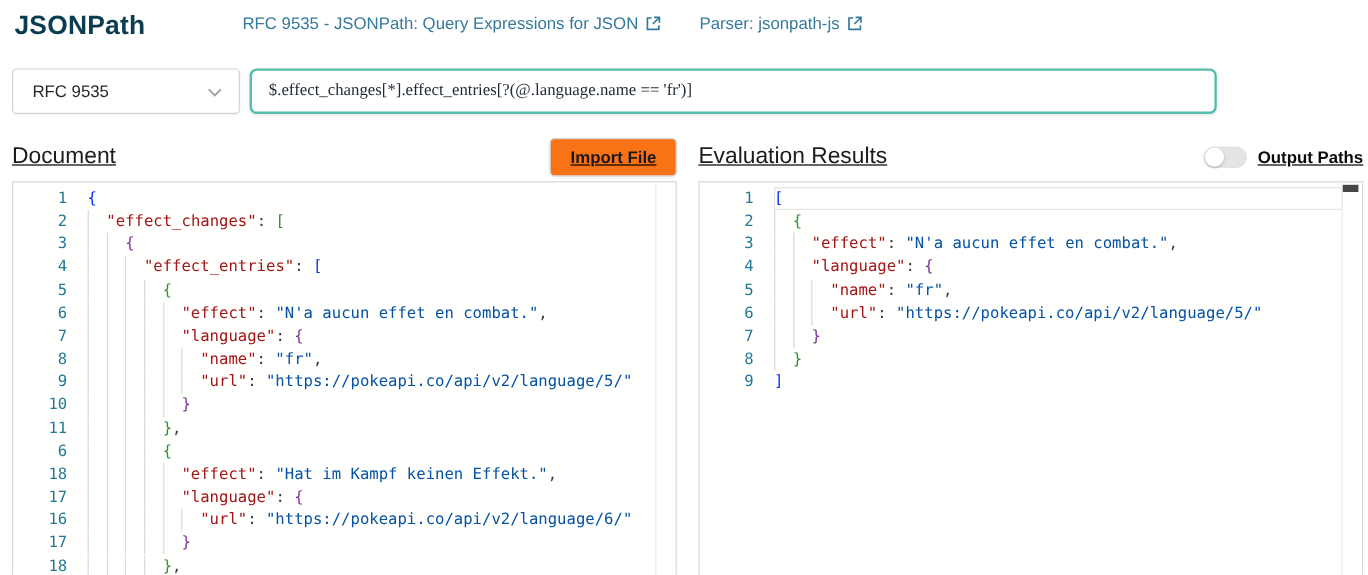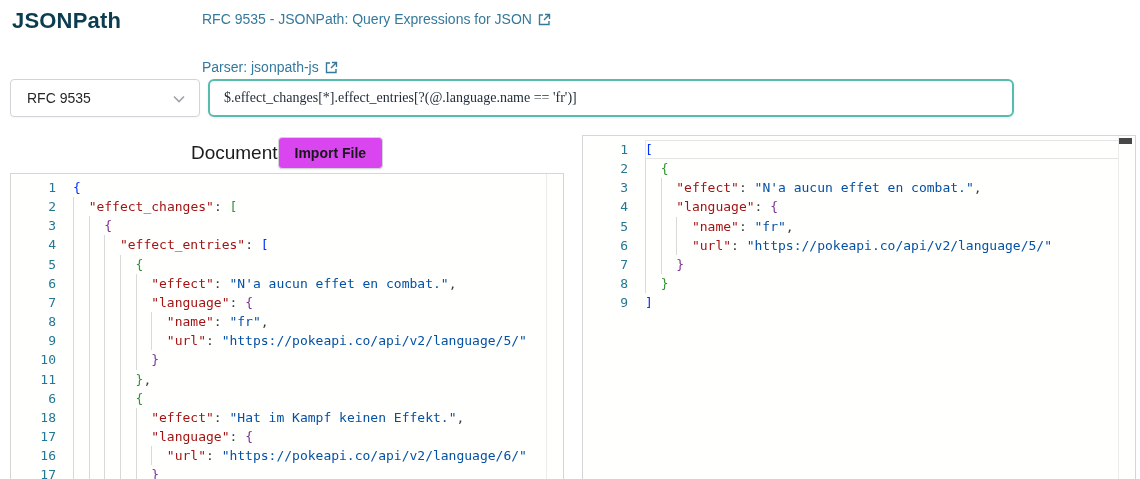--- a/index.html
+++ b/index.html
@@ -4,42 +4,42 @@
 <style>
   * { margin:0; padding:0; box-sizing:border-box; }
   html,body { width:1140px; height:479px; overflow:hidden; background:#fff;
     font-family:"Liberation Sans", sans-serif; }
   .app { width:1020px; height:479px; padding:8px 4px 0 10px; position:relative; }
 
   
   .topbar { display:flex; align-items:flex-start; }
   .title { flex:0 0 190px; font-size:22px; font-weight:700; color:var(--title-color);
     letter-spacing:.2px; margin-left:2px; }
-  .toplinks { display:flex; gap:32px; padding-top:3px;flex-direction:column; }
+  .toplinks { display:flex; gap:32px; padding-top:3px; }
   .toplink { display:flex; align-items:center; gap:6px; color:var(--link-color);
     font-size:14px; text-decoration:none; cursor:pointer; }
   .ext-icon { width:13px; height:13px; display:inline-block; }
 
   
-  .query-row { display:flex; margin-top:4px; gap:8px;align-items:flex-end; }
+  .query-row { display:flex; margin-top:23px; gap:8px;align-items:flex-end; }
   .spec-select { flex:0 0 190px; height:38px; border:1px solid #d4d4d8; border-radius:4px;
     background:#fff; display:flex; align-items:center; justify-content:space-between;
     padding:0 14px 0 16px; font-size:14px; color:#27272a; cursor:pointer;
     box-shadow:0 1px 2px rgba(0,0,0,.04); }
   .query-input { flex:1; height:38px; border:2px solid var(--accent-color); border-radius:6px;
     padding:0 14px; font-size:14px; color:#1f2937; font-family:Liberation Serif, serif;
     outline:none; box-shadow:0 1px 3px rgba(0,0,0,.08); margin-right:2px; }
 
   
   .panels { display:flex; gap:18px; margin-top:18px; }
   .panel { flex:0 0 554px; width:554px; }
-  .panel-head { height:35px; display:flex; align-items:center; justify-content:center;
-    margin-bottom:3px; }
+  .panel-head { height:35px; display:flex; align-items:center; justify-content:space-between;
+    margin-bottom:3px;text-decoration:underline; }
   .panel-head h2 { font-size:19px; font-weight:400; color:#1c1c1e; }
-  .import-btn { background:#d946ef; border:1px solid #d4d4d8; border-radius:4px;
+  .import-btn { background:#f97316; border:1px solid #d4d4d8; border-radius:4px;
     font-family:"Liberation Sans",sans-serif; font-size:14px; font-weight:700; color:#18181b;
     padding:7px 16px; cursor:pointer; box-shadow:0 1px 2px rgba(0,0,0,.06); }
   .toggle-wrap { display:flex; align-items:center; gap:9px; }
   .toggle { width:36px; height:18px; border-radius:9px; background:#e4e4e7; position:relative;
     cursor:pointer; }
   .toggle .knob { width:16px; height:16px; border-radius:50%; background:#fff;
     position:absolute; top:1px; left:1px; box-shadow:0 1px 2px rgba(0,0,0,.25); }
   .toggle-label { font-size:14px; font-weight:700; color:#0a0a0a; }
 
   
@@ -128,20 +128,29 @@
           <div class="line"><span class="ln">18</span><span class="code"><span class="guide"></span><span class="guide"></span><span class="guide"></span><span class="guide"></span><span class="guide"></span><span class="tk-key">"effect"</span><span class="tk-p">: </span><span class="tk-str">"Hat im Kampf keinen Effekt."</span><span class="tk-p">,</span></span></div>
           <div class="line"><span class="ln">17</span><span class="code"><span class="guide"></span><span class="guide"></span><span class="guide"></span><span class="guide"></span><span class="guide"></span><span class="tk-key">"language"</span><span class="tk-p">: </span><span class="tk-b3">{</span></span></div>
           <div class="line"><span class="ln">16</span><span class="code"><span class="guide"></span><span class="guide"></span><span class="guide"></span><span class="guide"></span><span class="guide"></span><span class="guide"></span><span class="tk-key">"url"</span><span class="tk-p">: </span><span class="tk-str">"</span><span class="tk-link">https://pokeapi.co/api/v2/language/6/</span><span class="tk-str">"</span></span></div>
           <div class="line"><span class="ln">17</span><span class="code"><span class="guide"></span><span class="guide"></span><span class="guide"></span><span class="guide"></span><span class="guide"></span><span class="tk-b3">}</span></span></div>
           <div class="line"><span class="ln">18</span><span class="code"><span class="guide"></span><span class="guide"></span><span class="guide"></span><span class="guide"></span><span class="tk-b2">}</span><span class="tk-p">,</span></span></div>
           <div class="sb-line"></div>
         </div>
     </section>
 
     <section class="panel">
+      <div class="panel-head">
+        <h2>Evaluation Results</h2>
+        <div class="toggle-wrap">
+          <div class="toggle">
+            <div class="knob"></div>
+          </div>
+          <span class="toggle-label">Output Paths</span>
+        </div>
+      </div>
       <div class="editor" id="res-editor">
           <div class="line active"><span class="ln">1</span><span class="code"><span class="tk-b1">[</span></span></div>
           <div class="line"><span class="ln">2</span><span class="code"><span class="guide"></span><span class="tk-b2">{</span></span></div>
           <div class="line"><span class="ln">3</span><span class="code"><span class="guide"></span><span class="guide"></span><span class="tk-key">"effect"</span><span class="tk-p">: </span><span class="tk-str">"N'a aucun effet en combat."</span><span class="tk-p">,</span></span></div>
           <div class="line"><span class="ln">4</span><span class="code"><span class="guide"></span><span class="guide"></span><span class="tk-key">"language"</span><span class="tk-p">: </span><span class="tk-b3">{</span></span></div>
           <div class="line"><span class="ln">5</span><span class="code"><span class="guide"></span><span class="guide"></span><span class="guide"></span><span class="tk-key">"name"</span><span class="tk-p">: </span><span class="tk-str">"fr"</span><span class="tk-p">,</span></span></div>
           <div class="line"><span class="ln">6</span><span class="code"><span class="guide"></span><span class="guide"></span><span class="guide"></span><span class="tk-key">"url"</span><span class="tk-p">: </span><span class="tk-str">"</span><span class="tk-link">https://pokeapi.co/api/v2/language/5/</span><span class="tk-str">"</span></span></div>
           <div class="line"><span class="ln">7</span><span class="code"><span class="guide"></span><span class="guide"></span><span class="tk-b3">}</span></span></div>
           <div class="line"><span class="ln">8</span><span class="code"><span class="guide"></span><span class="tk-b2">}</span></span></div>
           <div class="line"><span class="ln">9</span><span class="code"><span class="tk-b1">]</span></span></div>

